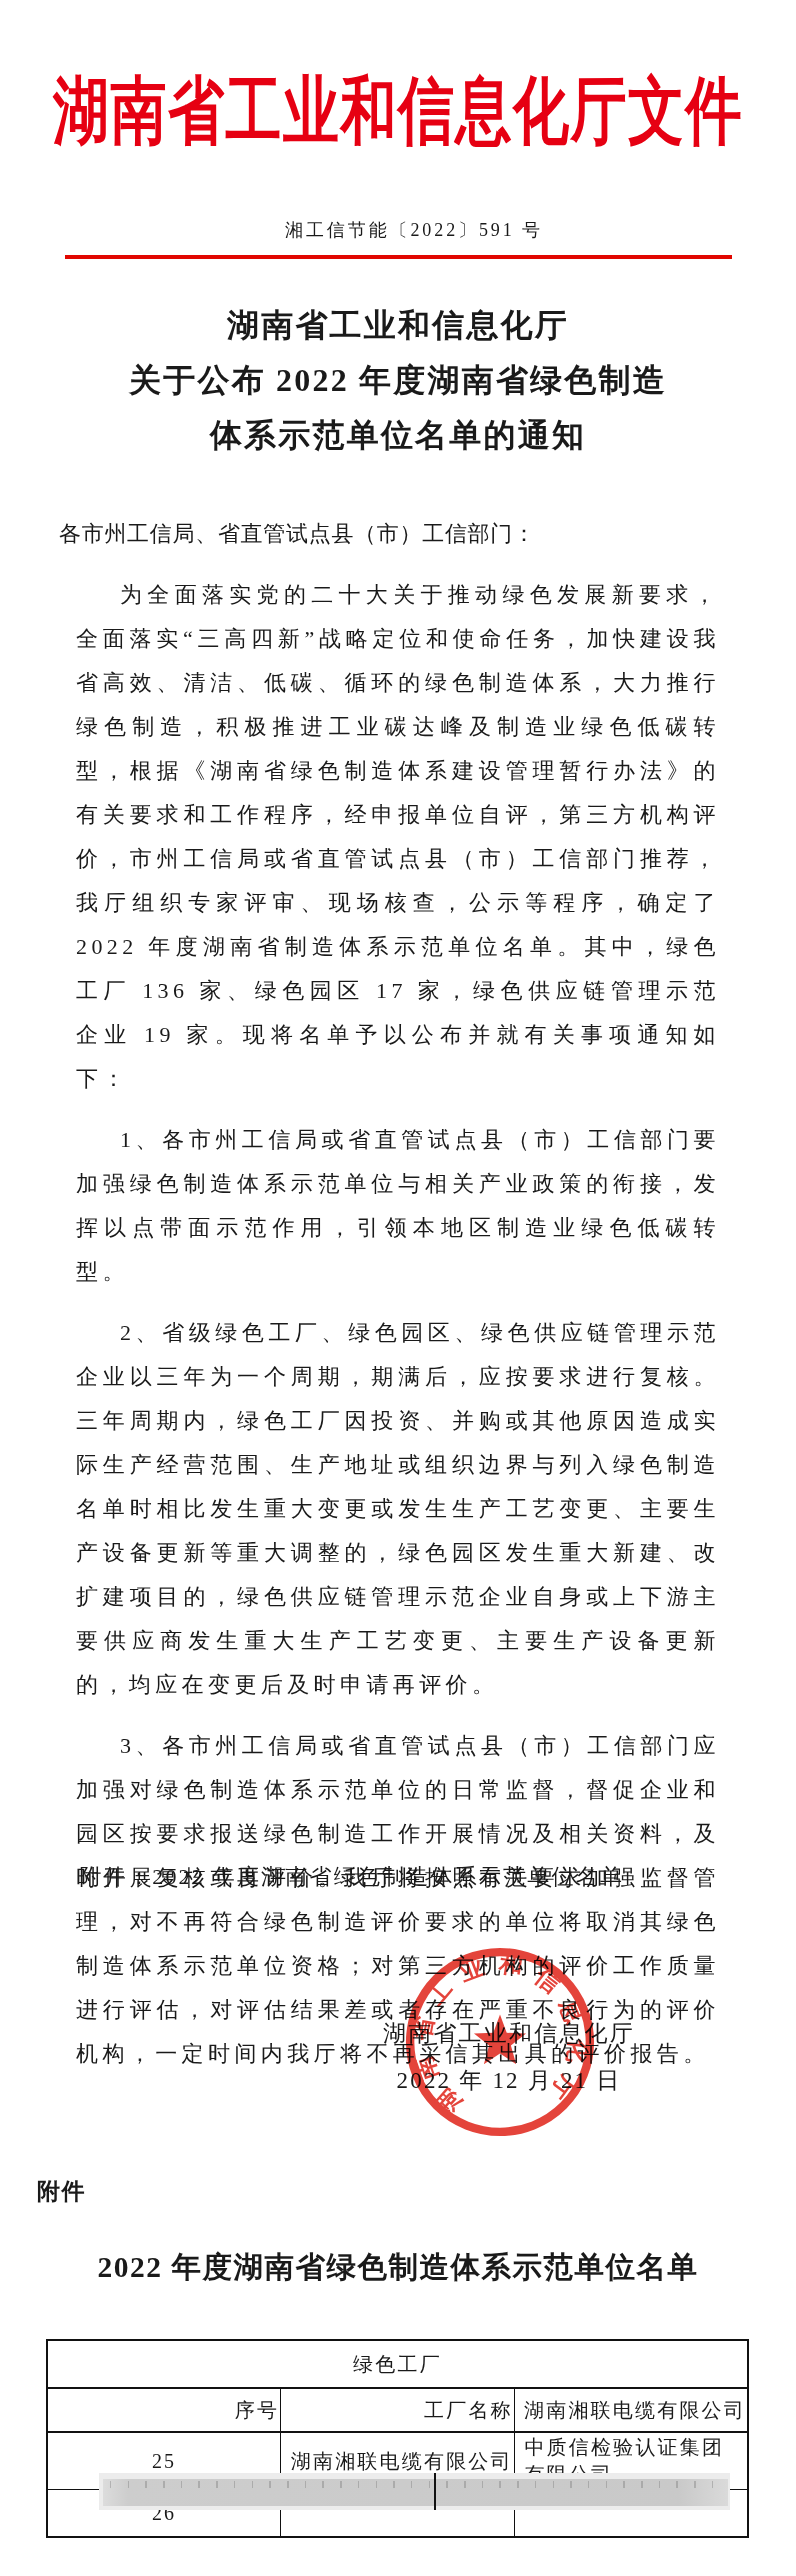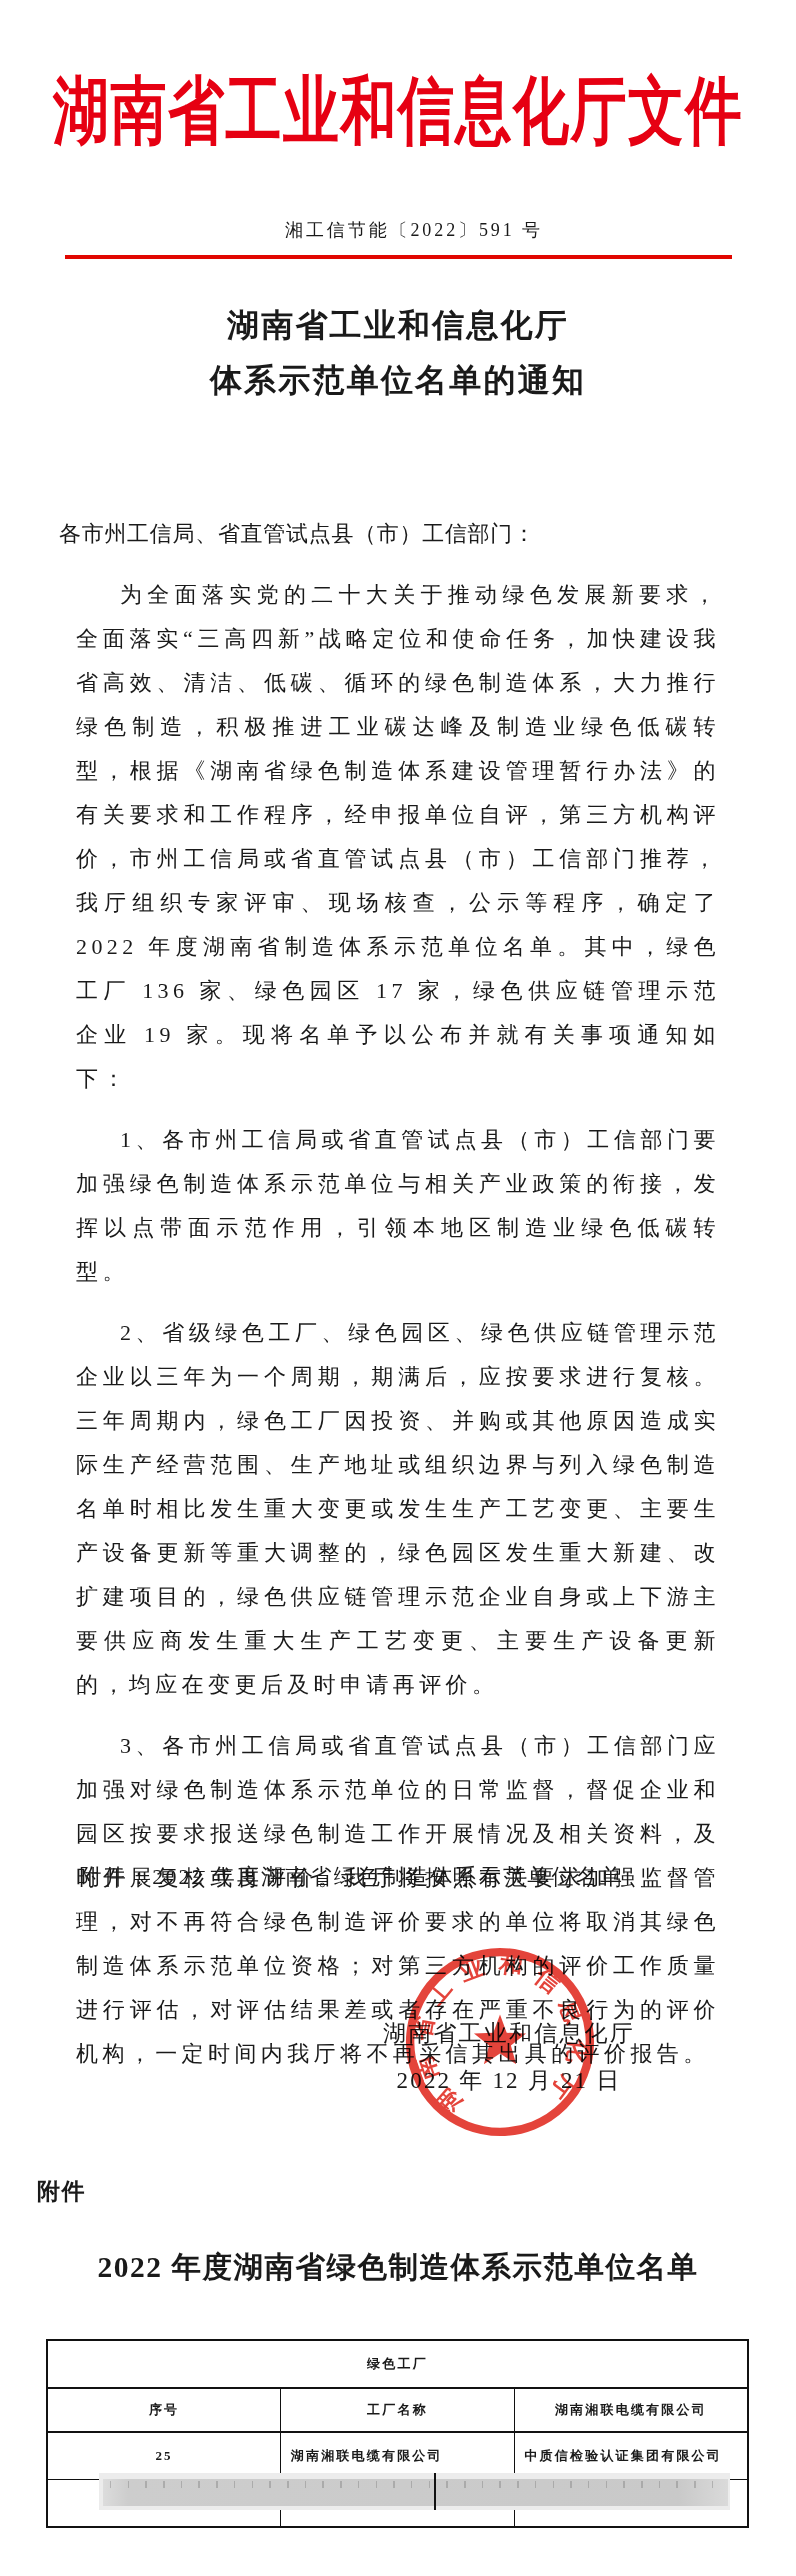--- a/index.html
+++ b/index.html
@@ -28,46 +28,47 @@
   .sig-agency{font-size:23px;letter-spacing:2.2px;white-space:nowrap;}
   .sig-date{font-size:23px;letter-spacing:2.2px;margin-top:16px;white-space:nowrap;}
   .seal{top:1935px;left:401px;width:198px;height:214px;mix-blend-mode:multiply;opacity:.92;}
   
   .appendix-label{top:2176px;left:37px;font-size:23px;letter-spacing:1.5px;font-weight:bold;}
   .appendix-title{top:2248px;left:0;width:796px;text-align:center;font-weight:bold;
     font-size:29.5px;letter-spacing:1.5px;}
   
   .table-wrap{top:2339px;left:46px;width:703px;}
   table.green{border-collapse:collapse;width:703px;table-layout:fixed;}
-  table.green td,table.green th{border:1.5px solid #111;font-weight:bold;
-    font-size:13px;letter-spacing:2.2px;overflow:hidden;}
+  table.green td,table.green th{border:1.5px solid #111;font-weight:normal;
+    font-size:20px;letter-spacing:2.2px;overflow:hidden;}
   table.green{border:2.2px solid #111;}
   .col-no{width:55px;text-align:center;}
   .col-factory{width:335px;}
   .col-agency{width:313px;}
   .group-header{height:44px;text-align:center;border-bottom:2.2px solid #111 !important;}
-  .hdr-row th{height:40px;text-align:center;border-bottom:2.2px solid #111 !important;border-radius:15px;}
+  .hdr-row th{height:40px;text-align:right;border-bottom:2.2px solid #111 !important;border-radius:15px;}
   .data-row td{height:44px;}
   .cell-left{padding-left:9.6px;text-align:left;}
   .redact-halo{left:53px;top:134px;width:631px;height:37px;background:#ececec;}
   .redact-bar{left:57px;top:140px;width:625px;height:27px;
     background:linear-gradient(90deg,#dcdcdc 0,#cdcdcd 4%,#c9c9c9 92%,#dadada 100%);}
   .redact-bar::before{content:"";position:absolute;left:7.4px;top:2.2px;right:7.4px;height:6.6px;
     background:repeating-linear-gradient(90deg,rgba(110,110,110,.35) 0 1.5px,transparent 1.5px 17.7px);}
   .redact-divider{left:388px;top:134px;width:1.5px;height:37px;background:#111;}
 </style>
 </head>
 <body>
 
 <div class="abs red-header">湖南省工业和信息化厅文件</div>
 <div class="abs doc-number">湘工信节能〔2022〕591 号</div>
 <div class="abs red-line"></div>
 
 <div class="abs doc-title">
   <div>湖南省工业和信息化厅</div>
+  <div>关于公布 2022 年度湖南省绿色制造</div>
   <div>体系示范单位名单的通知</div>
 </div>
 
 <div class="abs body-text">
   <div class="salutation">各市州工信局、省直管试点县（市）工信部门：</div>
   <p class="para">为全面落实党的二十大关于推动绿色发展新要求，全面落实“三高四新”战略定位和使命任务，加快建设我省高效、清洁、低碳、循环的绿色制造体系，大力推行绿色制造，积极推进工业碳达峰及制造业绿色低碳转型，根据《湖南省绿色制造体系建设管理暂行办法》的有关要求和工作程序，经申报单位自评，第三方机构评价，市州工信局或省直管试点县（市）工信部门推荐，我厅组织专家评审、现场核查，公示等程序，确定了 2022 年度湖南省制造体系示范单位名单。其中，绿色工厂 136 家、绿色园区 17 家，绿色供应链管理示范企业 19 家。现将名单予以公布并就有关事项通知如下：</p>
   <p class="para">1、各市州工信局或省直管试点县（市）工信部门要加强绿色制造体系示范单位与相关产业政策的衔接，发挥以点带面示范作用，引领本地区制造业绿色低碳转型。</p>
   <p class="para">2、省级绿色工厂、绿色园区、绿色供应链管理示范企业以三年为一个周期，期满后，应按要求进行复核。三年周期内，绿色工厂因投资、并购或其他原因造成实际生产经营范围、生产地址或组织边界与列入绿色制造名单时相比发生重大变更或发生生产工艺变更、主要生产设备更新等重大调整的，绿色园区发生重大新建、改扩建项目的，绿色供应链管理示范企业自身或上下游主要供应商发生重大生产工艺变更、主要生产设备更新的，均应在变更后及时申请再评价。</p>
   <p class="para">3、各市州工信局或省直管试点县（市）工信部门应加强对绿色制造体系示范单位的日常监督，督促企业和园区按要求报送绿色制造工作开展情况及相关资料，及时开展复核或再评价。我厅将按照有关要求加强监督管理，对不再符合绿色制造评价要求的单位将取消其绿色制造体系示范单位资格；对第三方机构的评价工作质量进行评估，对评估结果差或者存在严重不良行为的评价机构，一定时间内我厅将不再采信其出具的评价报告。</p>
 </div>

